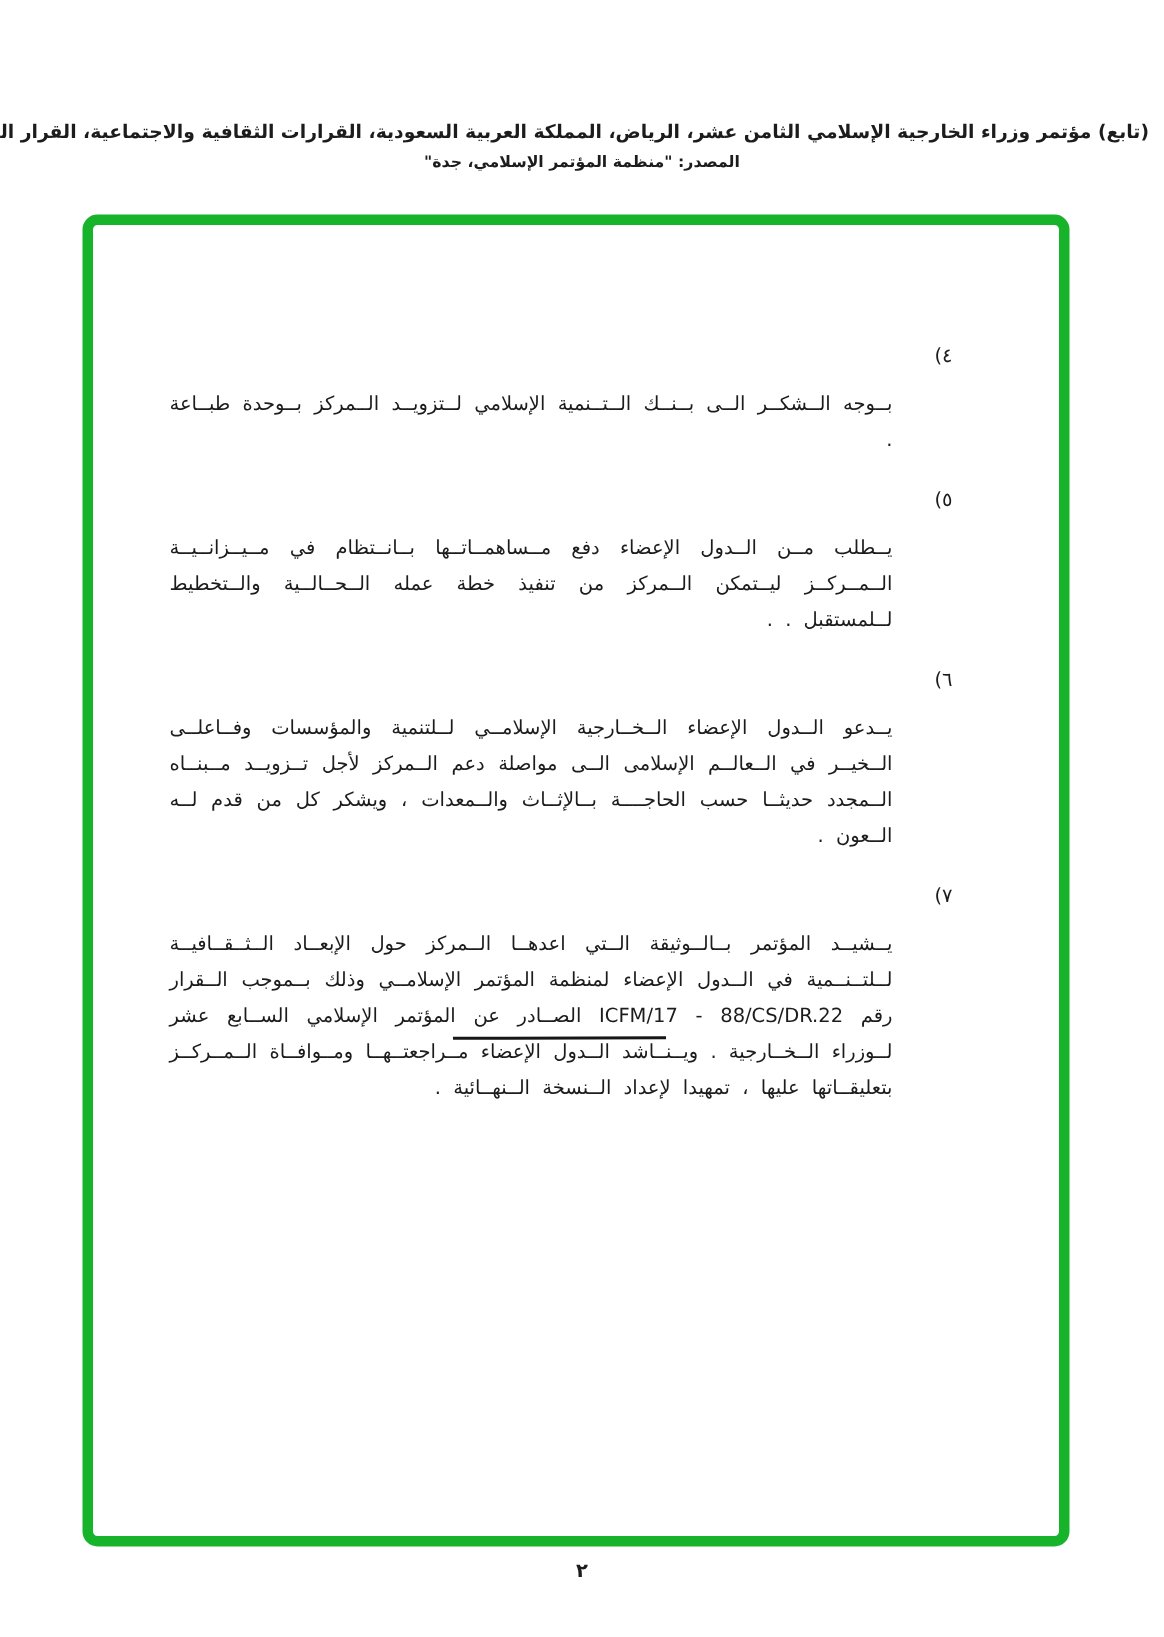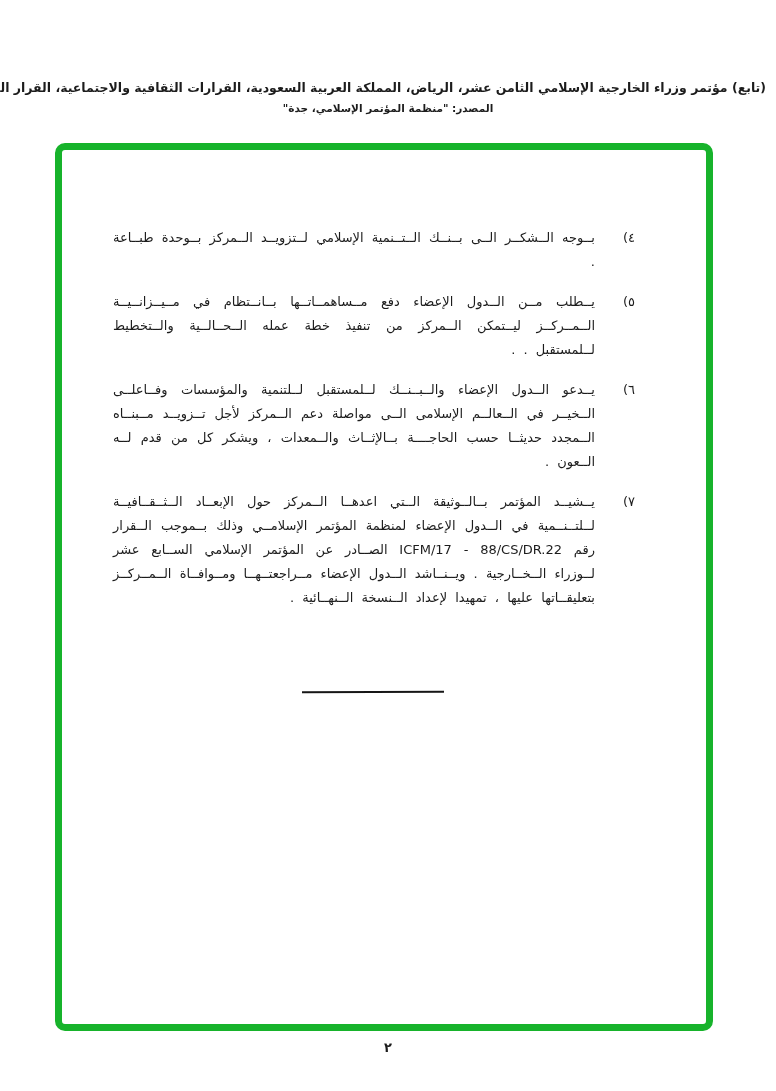--- a/index.html
+++ b/index.html
@@ -53,20 +53,21 @@
   .item-num {
     flex: 0 0 26px;
     white-space: nowrap;
     margin-left: 14px;
     text-align: right;
   }
   .item-text {
     flex: 1 1 auto;
     text-align: justify;
     word-spacing: 4px;
+    margin-top: 32px;
   }
   .divider {
     position: absolute;
     top: 541px; left: 240px;
     width: 142px;
     border-top: 2px solid #161616;
     transform: rotate(-0.2deg);
   }
   .page-num {
     position: absolute;
@@ -92,21 +93,21 @@
       <div class="item-text">بــوجه الــشكــر الــى بــنــك الــتــنمية الإسلامي لــتزويــد الــمركز بــوحدة طبــاعة .</div>
     </div>
 
     <div class="item">
       <span class="item-num">٥)</span>
       <div class="item-text">يــطلب مــن الــدول الإعضاء دفع مــساهمــاتــها بــانــتظام في مــيــزانــيــة الــمــركــز ليــتمكن الــمركز من تنفيذ خطة عمله الــحــالــية والــتخطيط لــلمستقبل . .</div>
     </div>
 
     <div class="item">
       <span class="item-num">٦)</span>
-      <div class="item-text">يــدعو الــدول الإعضاء والــبــنــك لــلمستقبل لــلتنمية والمؤسسات وفــاعلــى الــخيــر في الــعالــم الإسلامى الــى مواصلة دعم الــمركز لأجل تــزويــد مــبنــاه الــمجدد حديثــا حسب الحاجــــة بــالإثــاث والــمعدات ، ويشكر كل من قدم لــه الــعون .</div>
+      <div class="item-text">يــدعو الــدول الإعضاء الــخــارجية الإسلامــي لــلتنمية والمؤسسات وفــاعلــى الــخيــر في الــعالــم الإسلامى الــى مواصلة دعم الــمركز لأجل تــزويــد مــبنــاه الــمجدد حديثــا حسب الحاجــــة بــالإثــاث والــمعدات ، ويشكر كل من قدم لــه الــعون .</div>
     </div>
 
     <div class="item">
       <span class="item-num">٧)</span>
       <div class="item-text">يــشيــد المؤتمر بــالــوثيقة الــتي اعدهــا الــمركز حول الإبعــاد الــثــقــافيــة لــلتــنــمية في الــدول الإعضاء لمنظمة المؤتمر الإسلامــي وذلك بــموجب الــقرار رقم ICFM/17 - 88/CS/DR.22 الصــادر عن المؤتمر الإسلامي الســابع عشر لــوزراء الــخــارجية . ويــنــاشد الــدول الإعضاء مــراجعتــهــا ومــوافــاة الــمــركــز بتعليقــاتها عليها ، تمهيدا لإعداد الــنسخة الــنهــائية .</div>
     </div>
 
   </div>
   <div class="divider"></div>
 </div>

